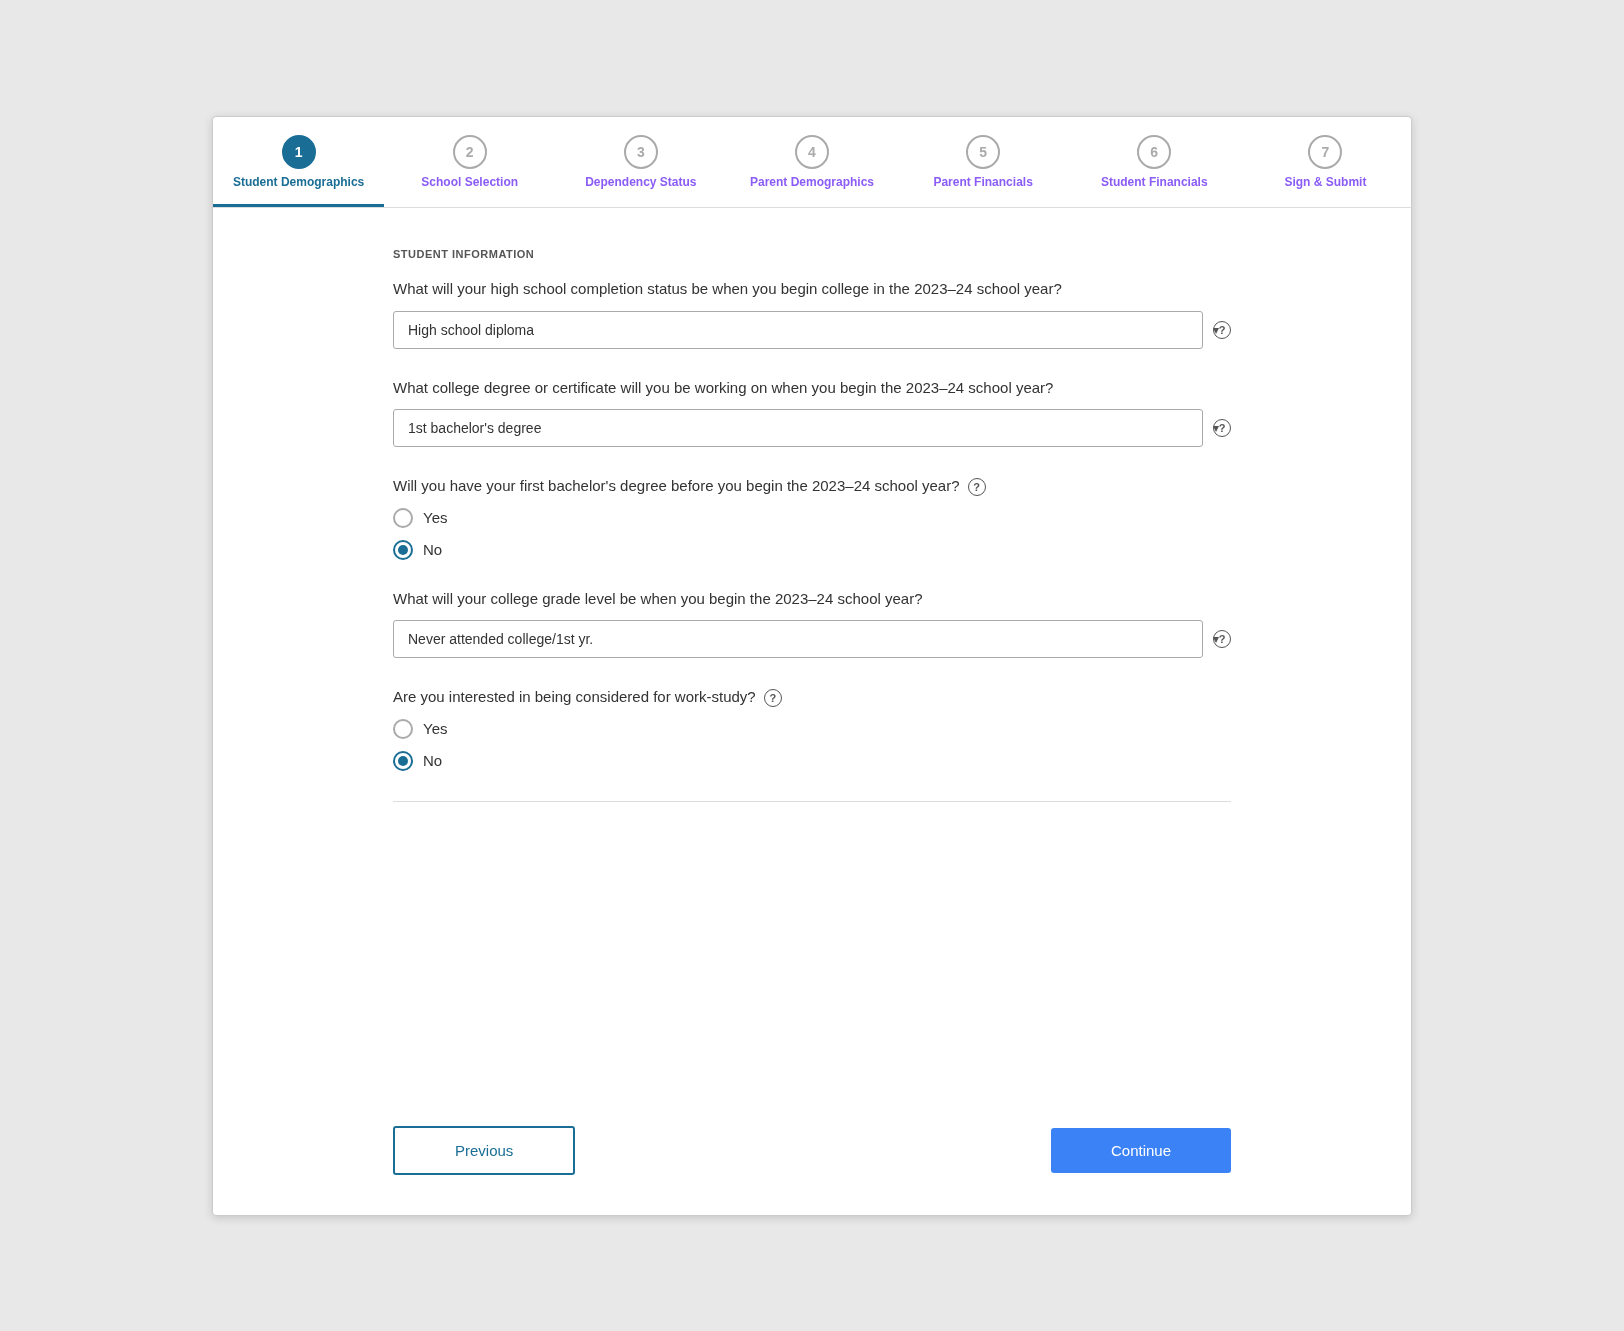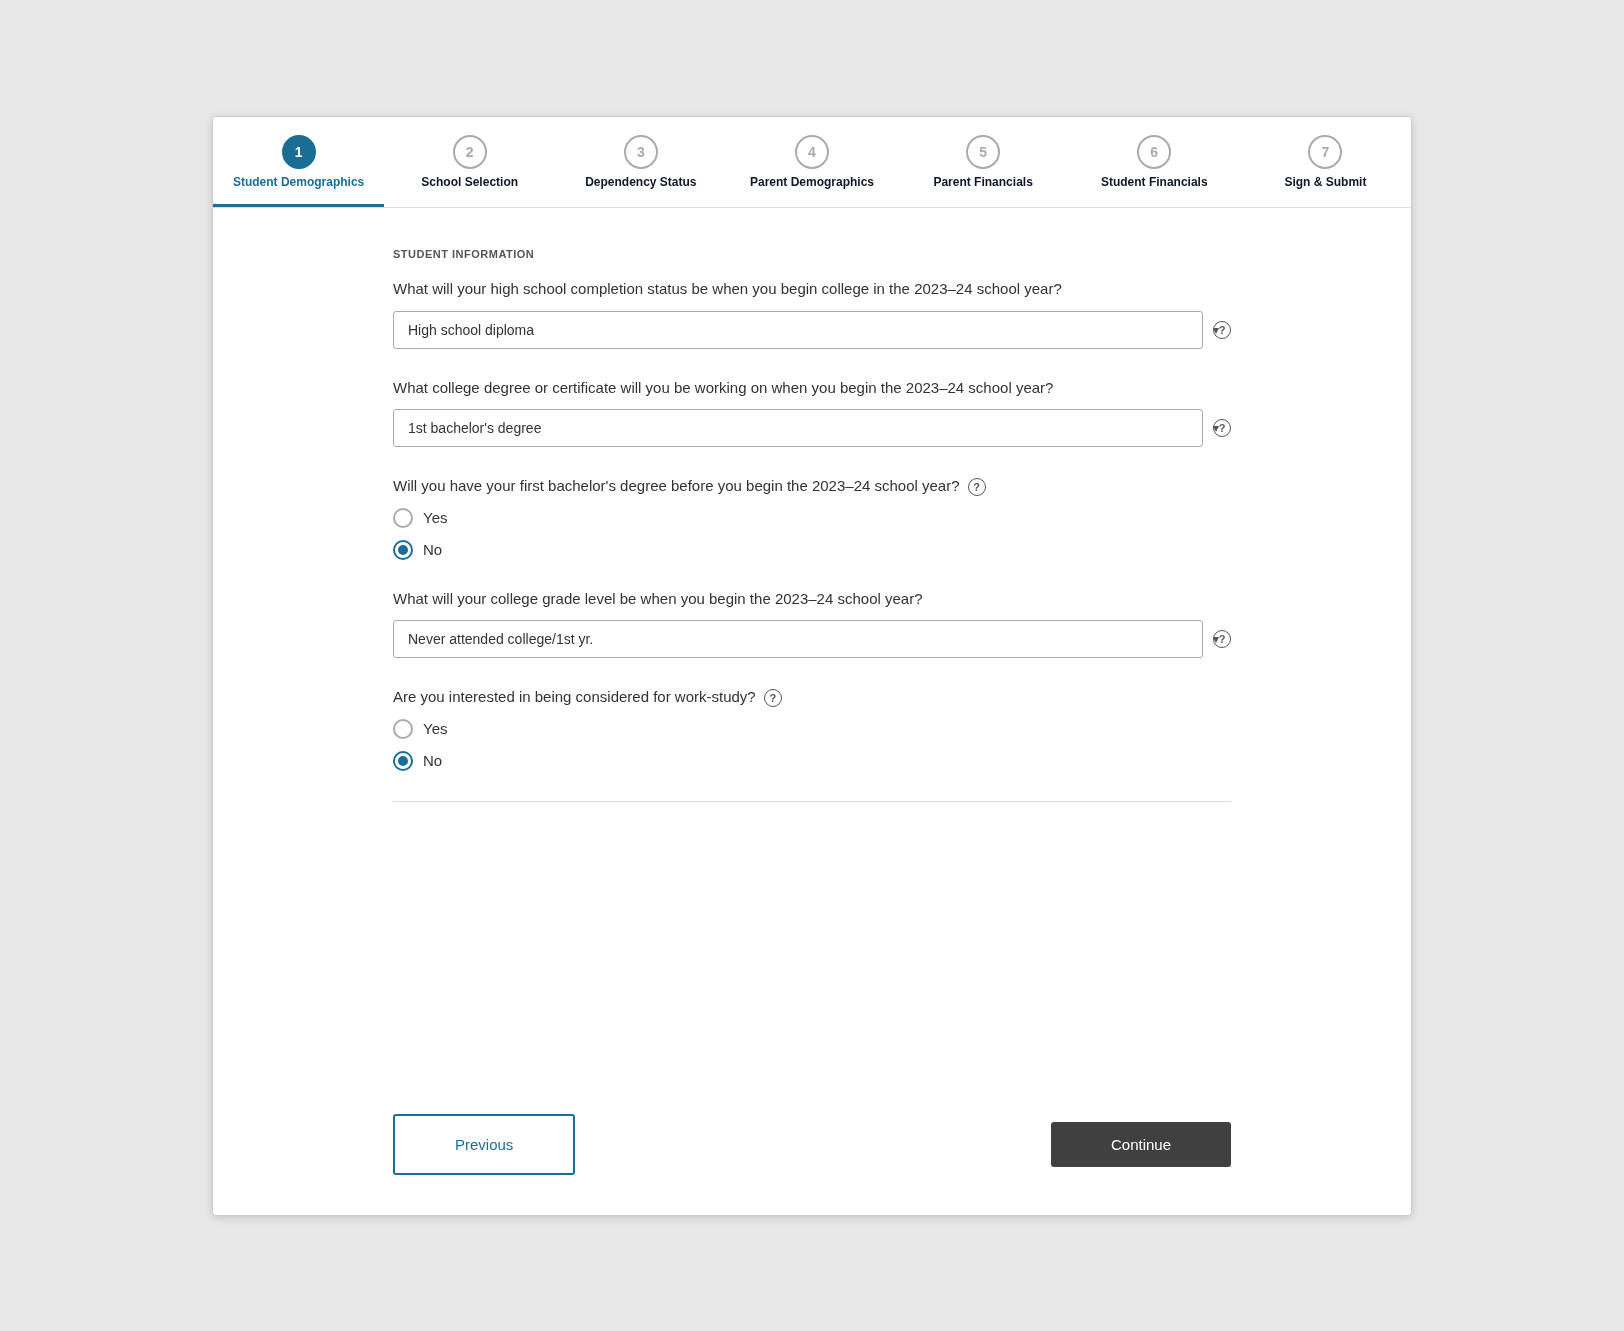--- a/index.html
+++ b/index.html
@@ -63,21 +63,21 @@
     }
 
     .step.active .step-circle {
       background: #1a6e96;
       border-color: #1a6e96;
       color: #fff;
     }
 
     .step-label {
       font-size: 12px;
-      color: #0f172a;
+      color: #8b5cf6;
       text-align: center;
       font-weight: 600;
       line-height: 1.3;
     }
 
     .step.active .step-label {
       color: #1a6e96;
     }
 
     
@@ -217,35 +217,35 @@
 
     
     .footer-buttons {
       display: flex;
       justify-content: space-between;
       align-items: center;
       padding: 20px 180px 40px;
     }
 
     .btn-previous {
-      padding: 20px 60px;
+      padding: 14px 60px;
       font-size: 15px;
       color: #1a6e96;
       background: #fff;
       border: 2px solid #1a6e96;
       border-radius: 3px;
       cursor: pointer;
       font-weight: 500;
     }
 
     .btn-continue {
       padding: 14px 60px;
       font-size: 15px;
       color: #fff;
-      background: #404040;
+      background: #3b82f6;
       border: none;
       border-radius: 3px;
       cursor: pointer;
       font-weight: 500;
     }
   </style>
 </head>
 <body>
 
 <div class="page-container">

